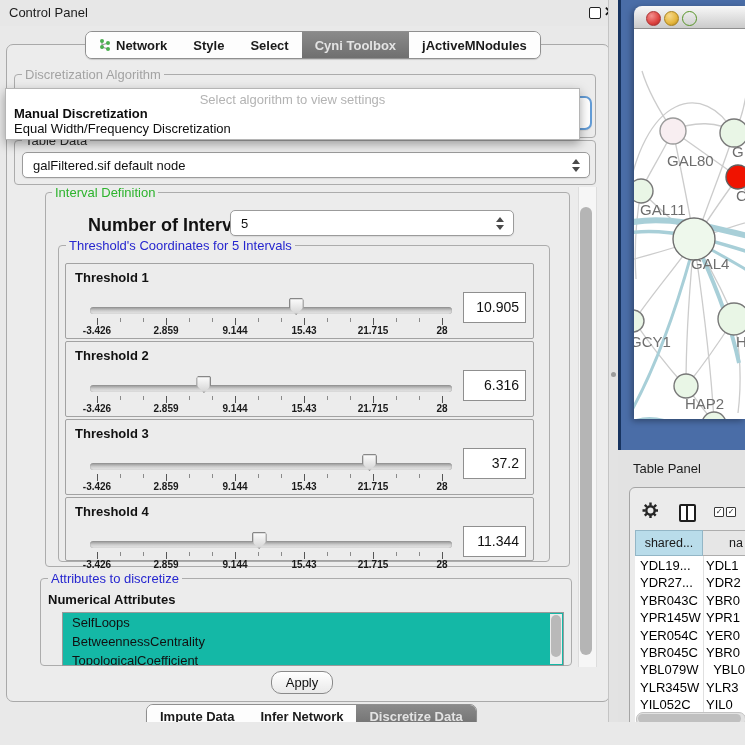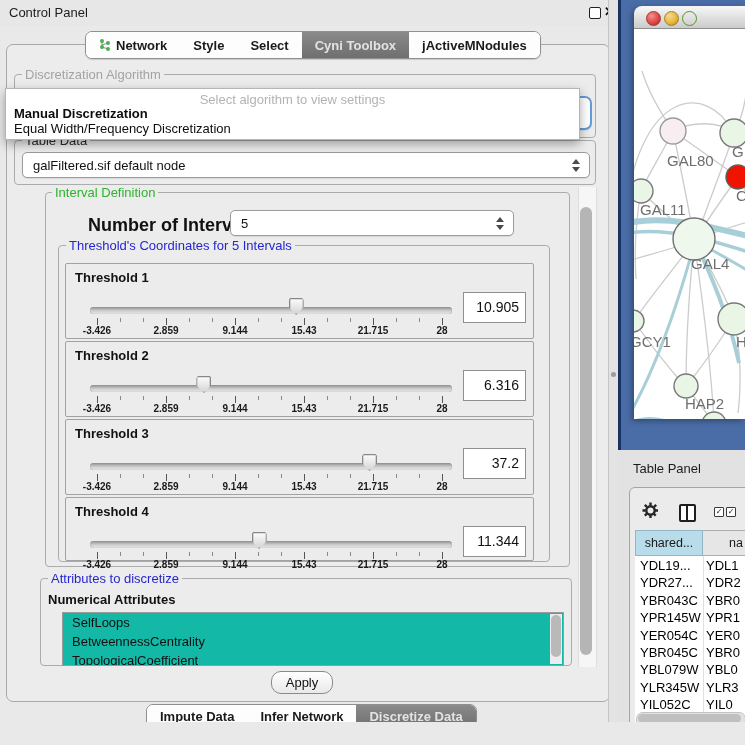--- a/index.html
+++ b/index.html
@@ -395,21 +395,21 @@
       <div class="tp-row-c2" style="top: 575.4px;">YDR2</div>
       <div class="tp-row-c1" style="top: 592.8px;">YBR043C</div>
       <div class="tp-row-c2" style="top: 592.8px;">YBR0</div>
       <div class="tp-row-c1" style="top: 610.2px;">YPR145W</div>
       <div class="tp-row-c2" style="top: 610.2px;">YPR1</div>
       <div class="tp-row-c1" style="top: 627.6px;">YER054C</div>
       <div class="tp-row-c2" style="top: 627.6px;">YER0</div>
       <div class="tp-row-c1" style="top: 645px;">YBR045C</div>
       <div class="tp-row-c2" style="top: 645px;">YBR0</div>
       <div class="tp-row-c1" style="top: 662.4px;">YBL079W</div>
-      <div class="tp-row-c2" style="top: 662.4px;">YBL0</div>
+      <div class="tp-row-c2" style="top: 662.4px; text-align: right;">YBL0</div>
       <div class="tp-row-c1" style="top: 679.8px;">YLR345W</div>
       <div class="tp-row-c2" style="top: 679.8px;">YLR3</div>
       <div class="tp-row-c1" style="top: 697.2px;">YIL052C</div>
       <div class="tp-row-c2" style="top: 697.2px;">YIL0</div>
     </div>
   <div class="abs tp-hscroll"></div>
   <div class="abs tp-hthumb"></div>
 
 </div>
 

